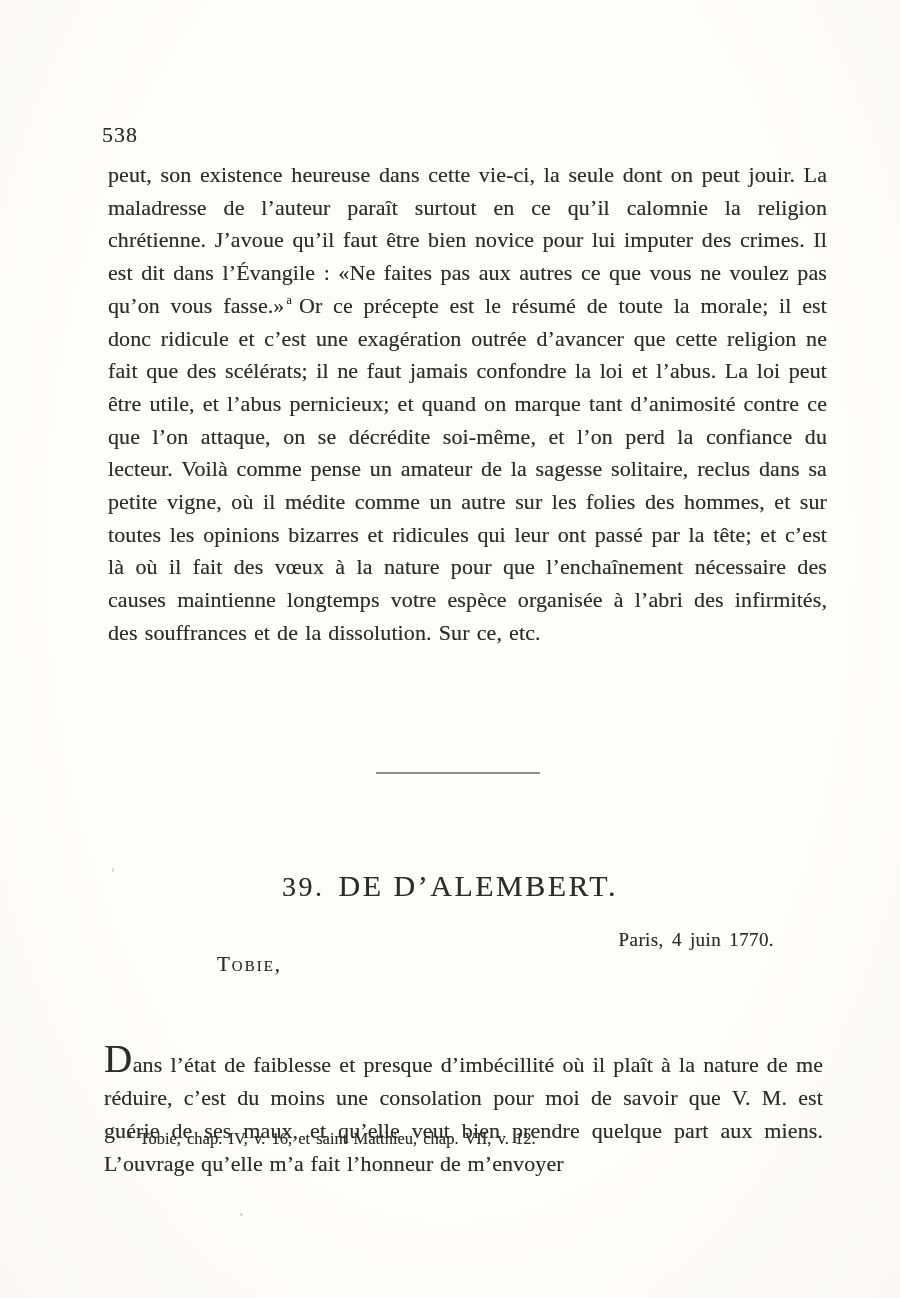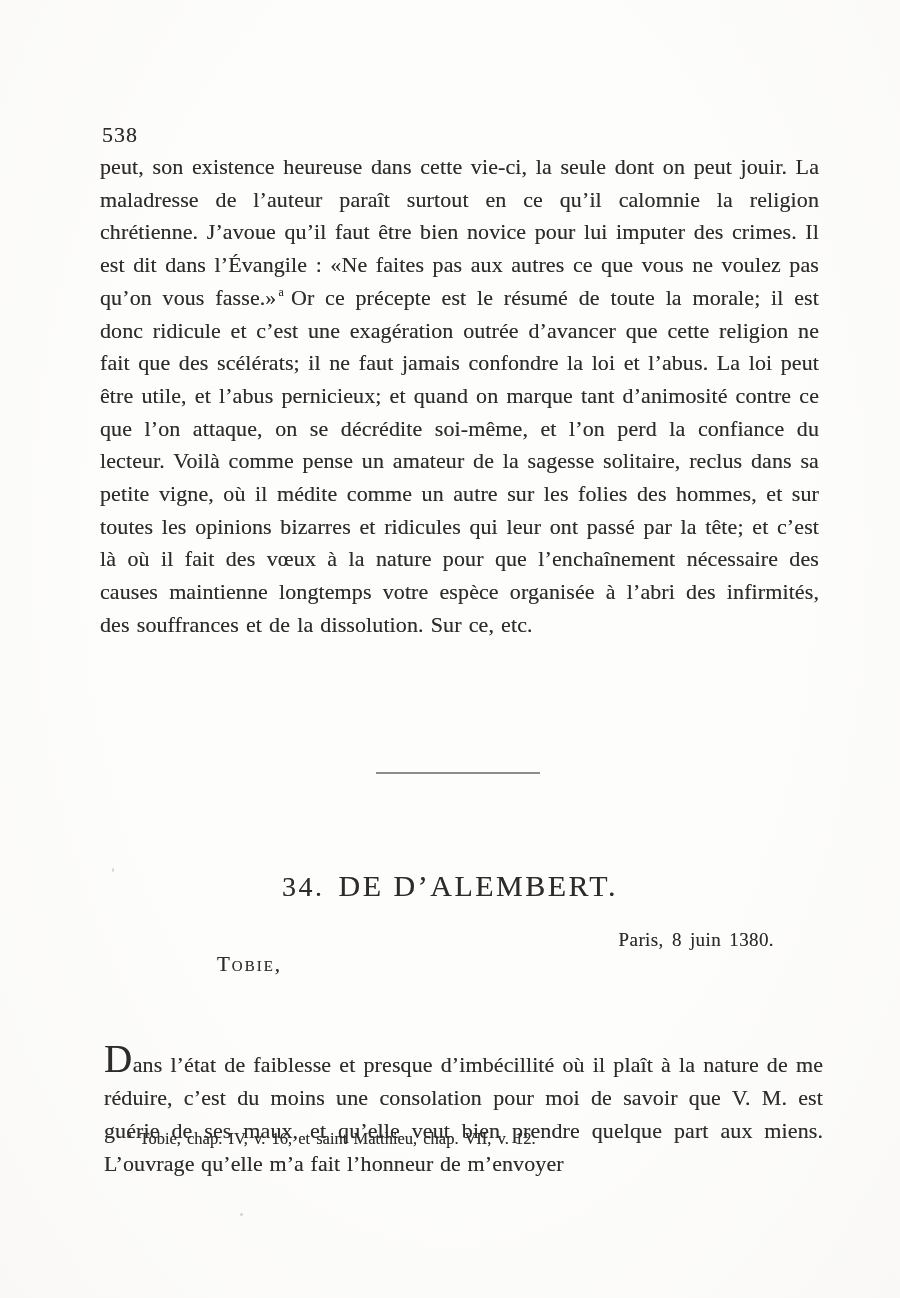--- a/index.html
+++ b/index.html
@@ -24,21 +24,21 @@
   }
   .running-title {
     position: absolute; left: 252px; top: 108px;
     font-size: 21.5px; letter-spacing: 2px; word-spacing: 5px;
     white-space: nowrap;
   }
 
   
   .body-par {
     position: absolute; left: 100px; top: 151px; width: 719px;
-    margin: 0;
+    margin: 8px;
     font-size: 22px; line-height: 32.7px;
     text-align: justify; word-spacing: 1.5px; letter-spacing: 0.1px;
   }
   sup.note-ref {
     font-size: 12px; line-height: 0; vertical-align: super;
     margin-left: 2px; margin-right: 7px;
   }
 
   
   .divider {
@@ -97,23 +97,23 @@
 
 <div class="page">
 
   <span class="page-number">538</span>
 
 
   <p class="body-par"><span>peut, son existence heureuse dans cette vie-ci, la seule dont on peut jouir. La maladresse de l’auteur paraît surtout en ce qu’il calomnie la religion chrétienne. J’avoue qu’il faut être bien novice pour lui imputer des crimes. Il est dit dans l’Évangile : «Ne faites pas aux autres ce que vous ne voulez pas qu’on vous fasse.»</span><sup class="note-ref">a</sup><span>Or ce précepte est le résumé de toute la morale; il est donc ridicule et c’est une exagération outrée d’avancer que cette religion ne fait que des scélérats; il ne faut jamais confondre la loi et l’abus. La loi peut être utile, et l’abus pernicieux; et quand on marque tant d’animosité contre ce que l’on attaque, on se décrédite soi-même, et l’on perd la confiance du lecteur. Voilà comme pense un amateur de la sagesse solitaire, reclus dans sa petite vigne, où il médite comme un autre sur les folies des hommes, et sur toutes les opinions bizarres et ridicules qui leur ont passé par la tête; et c’est là où il fait des vœux à la nature pour que l’enchaînement nécessaire des causes maintienne longtemps votre espèce organisée à l’abri des infirmités, des souffrances et de la dissolution. Sur ce, etc.</span></p>
 
   <div class="divider"></div>
 
-  <h2 class="section-heading"><span class="section-number">34.</span><span>DE D’ALEMBERT.</span></h2>
+  <h2 class="section-heading"><span class="section-number">39.</span><span>DE D’ALEMBERT.</span></h2>
 
-  <div class="dateline">Paris, 8 juin 1380.</div>
+  <div class="dateline">Paris, 4 juin 1770.</div>
 
   <div class="salutation">Tobie,</div>
 
   <p class="letter-par"><span class="initial">D</span><span>ans l’état de faiblesse et presque d’imbécillité où il plaît à la nature de me réduire, c’est du moins une consolation pour moi de savoir que V. M. est guérie de ses maux, et qu’elle veut bien prendre quelque part aux miens. L’ouvrage qu’elle m’a fait l’honneur de m’envoyer</span></p>
 
   <div class="footnote"><sup>a</sup><span>Tobie, chap. IV, v. 16, et saint Matthieu, chap. VII, v. 12.</span></div>
 
   <div class="speck speck-1"></div>
   <div class="speck speck-2"></div>
 

